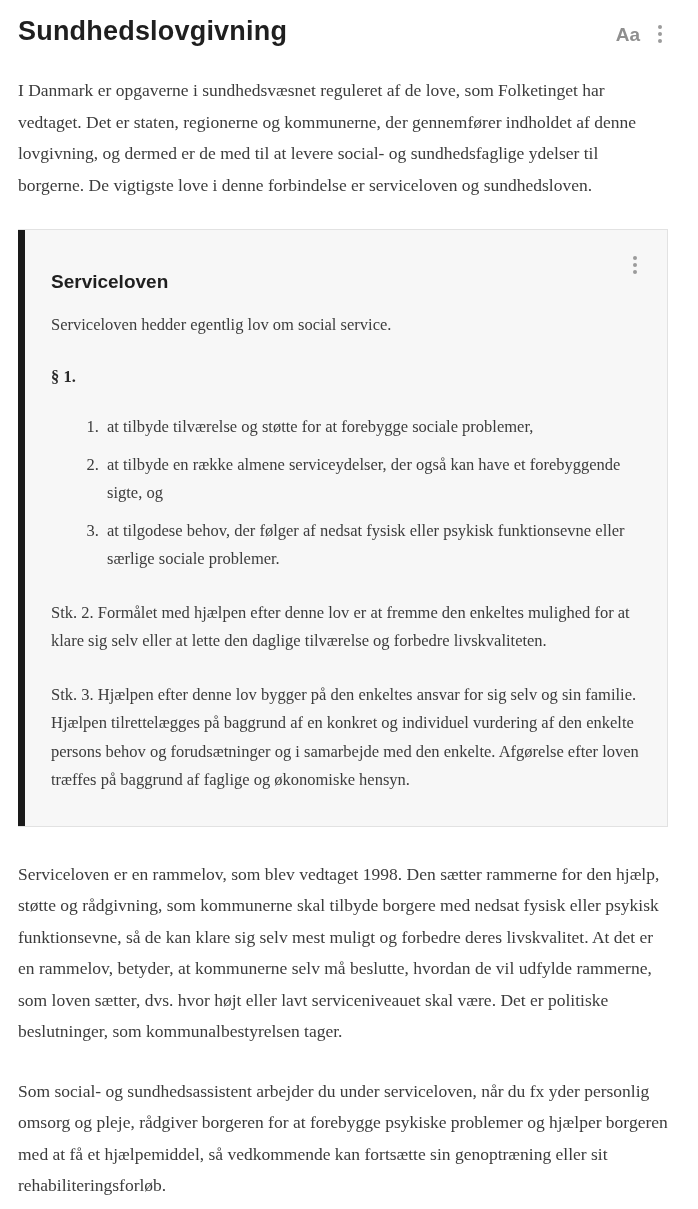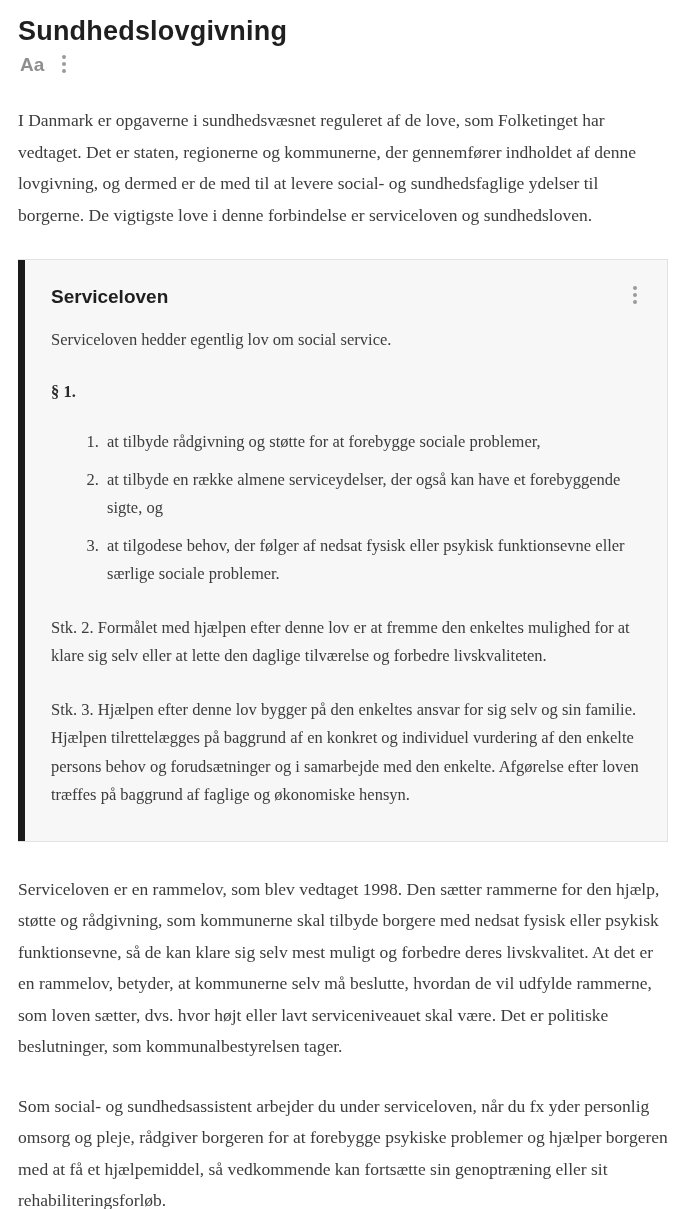--- a/index.html
+++ b/index.html
@@ -12,22 +12,21 @@
     overflow: hidden;
     background: #ffffff;
     padding: 16px 30px 0 18px;
     position: relative;
   }
 
   
   .page-header {
     display: flex;
     justify-content: space-between;
-    align-items: flex-start;
-    flex-direction: column;
+    align-items: flex-end;
   }
   .page-title {
     font-family: "Liberation Sans", sans-serif;
     font-size: 27px;
     font-weight: 700;
     color: #1f1f1f;
     letter-spacing: 0.2px;
   }
   .header-actions {
     display: flex;
@@ -93,21 +92,21 @@
   .card-header {
     display: flex;
     justify-content: space-between;
     align-items: flex-start;
   }
   .card-title {
     font-family: "Liberation Sans", sans-serif;
     font-size: 19px;
     font-weight: 700;
     color: #1f1f1f;
-    margin-top: 4px;
+    margin-top: 19px;
   }
   .card-para {
     font-size: 16.5px;
     line-height: 1.7;
     color: #3c3c3c;
   }
   .card-lead { margin-top: 18px; }
   .law-section-heading { margin-top: 24px; }
   .law-section-heading strong { color: #2a2a2a; }
   .law-list {
@@ -152,21 +151,21 @@
         </button>
       </div>
 
       <p class="card-para card-lead">Serviceloven hedder egentlig lov om social service.</p>
 
       <p class="card-para law-section-heading">
         <strong>§ 1.</strong><br>
       </p>
 
       <ol class="law-list">
-        <li>at tilbyde rådgivning og støtte for at forebygge sociale problemer,</li>
+        <li>at tilbyde tilværelse og støtte for at forebygge sociale problemer,</li>
         <li>at tilbyde en række almene serviceydelser, der også kan have et forebyggende sigte, og</li>
         <li>at tilgodese behov, der følger af nedsat fysisk eller psykisk funktionsevne eller særlige sociale problemer.</li>
       </ol>
 
       <p class="card-para stk-para">Stk. 2. Formålet med hjælpen efter denne lov er at fremme den enkeltes mulighed for at klare sig selv eller at lette den daglige tilværelse og forbedre livskvaliteten.</p>
       <p class="card-para stk-para">Stk. 3. Hjælpen efter denne lov bygger på den enkeltes ansvar for sig selv og sin familie. Hjælpen tilrettelægges på baggrund af en konkret og individuel vurdering af den enkelte persons behov og forudsætninger og i samarbejde med den enkelte. Afgørelse efter loven træffes på baggrund af faglige og økonomiske hensyn.</p>
 
     </div>
   </section>
 

